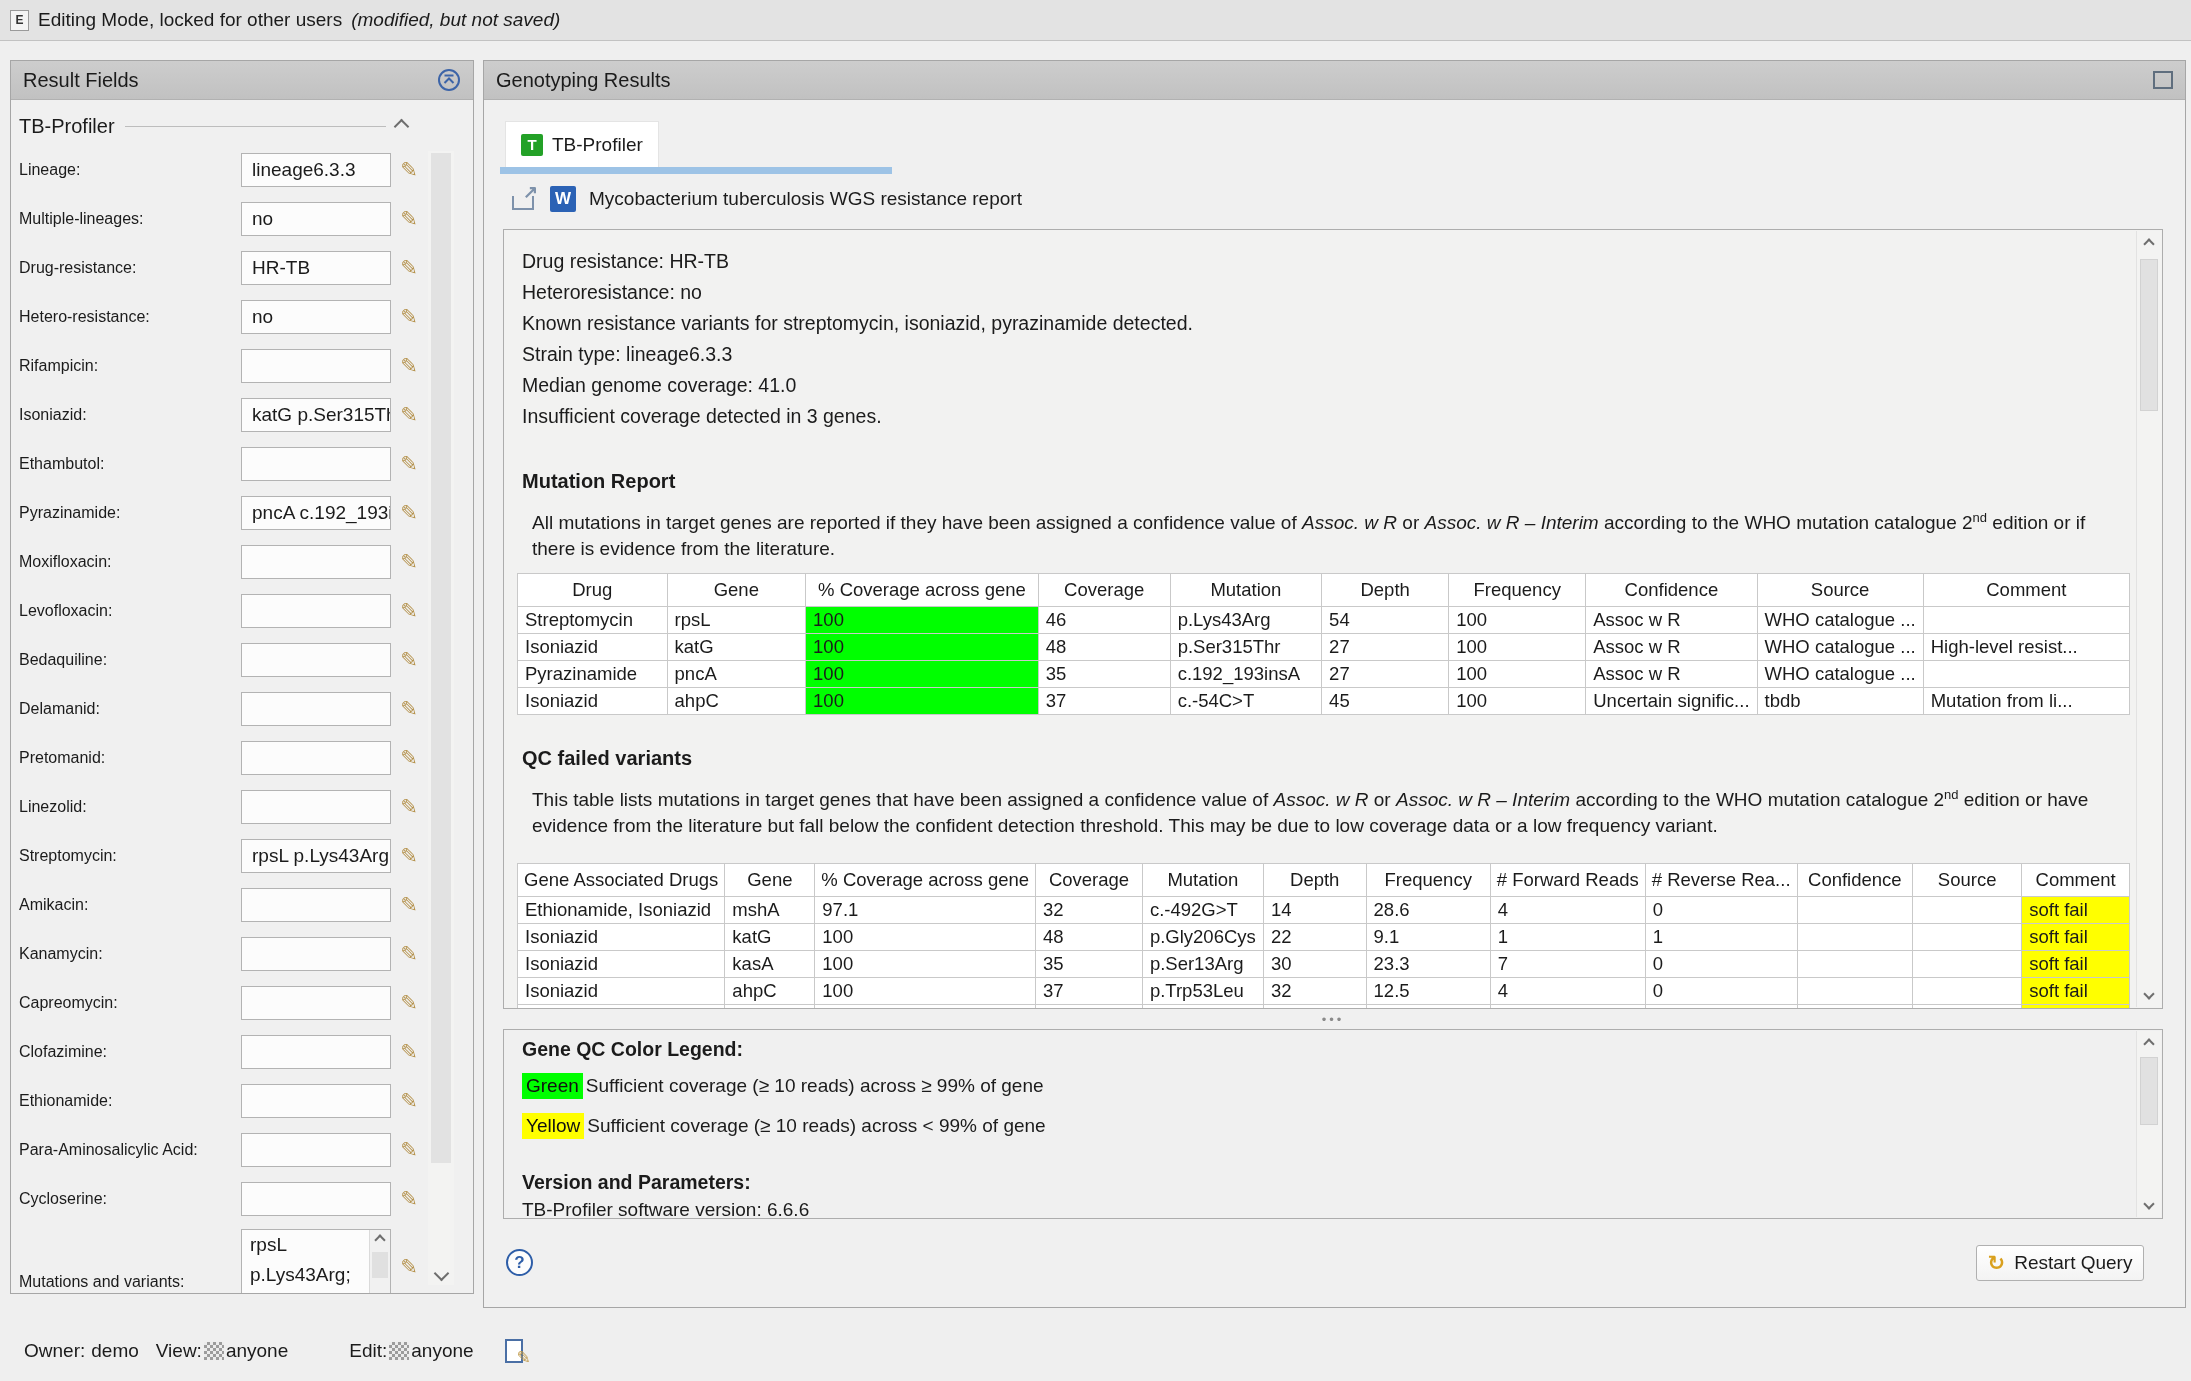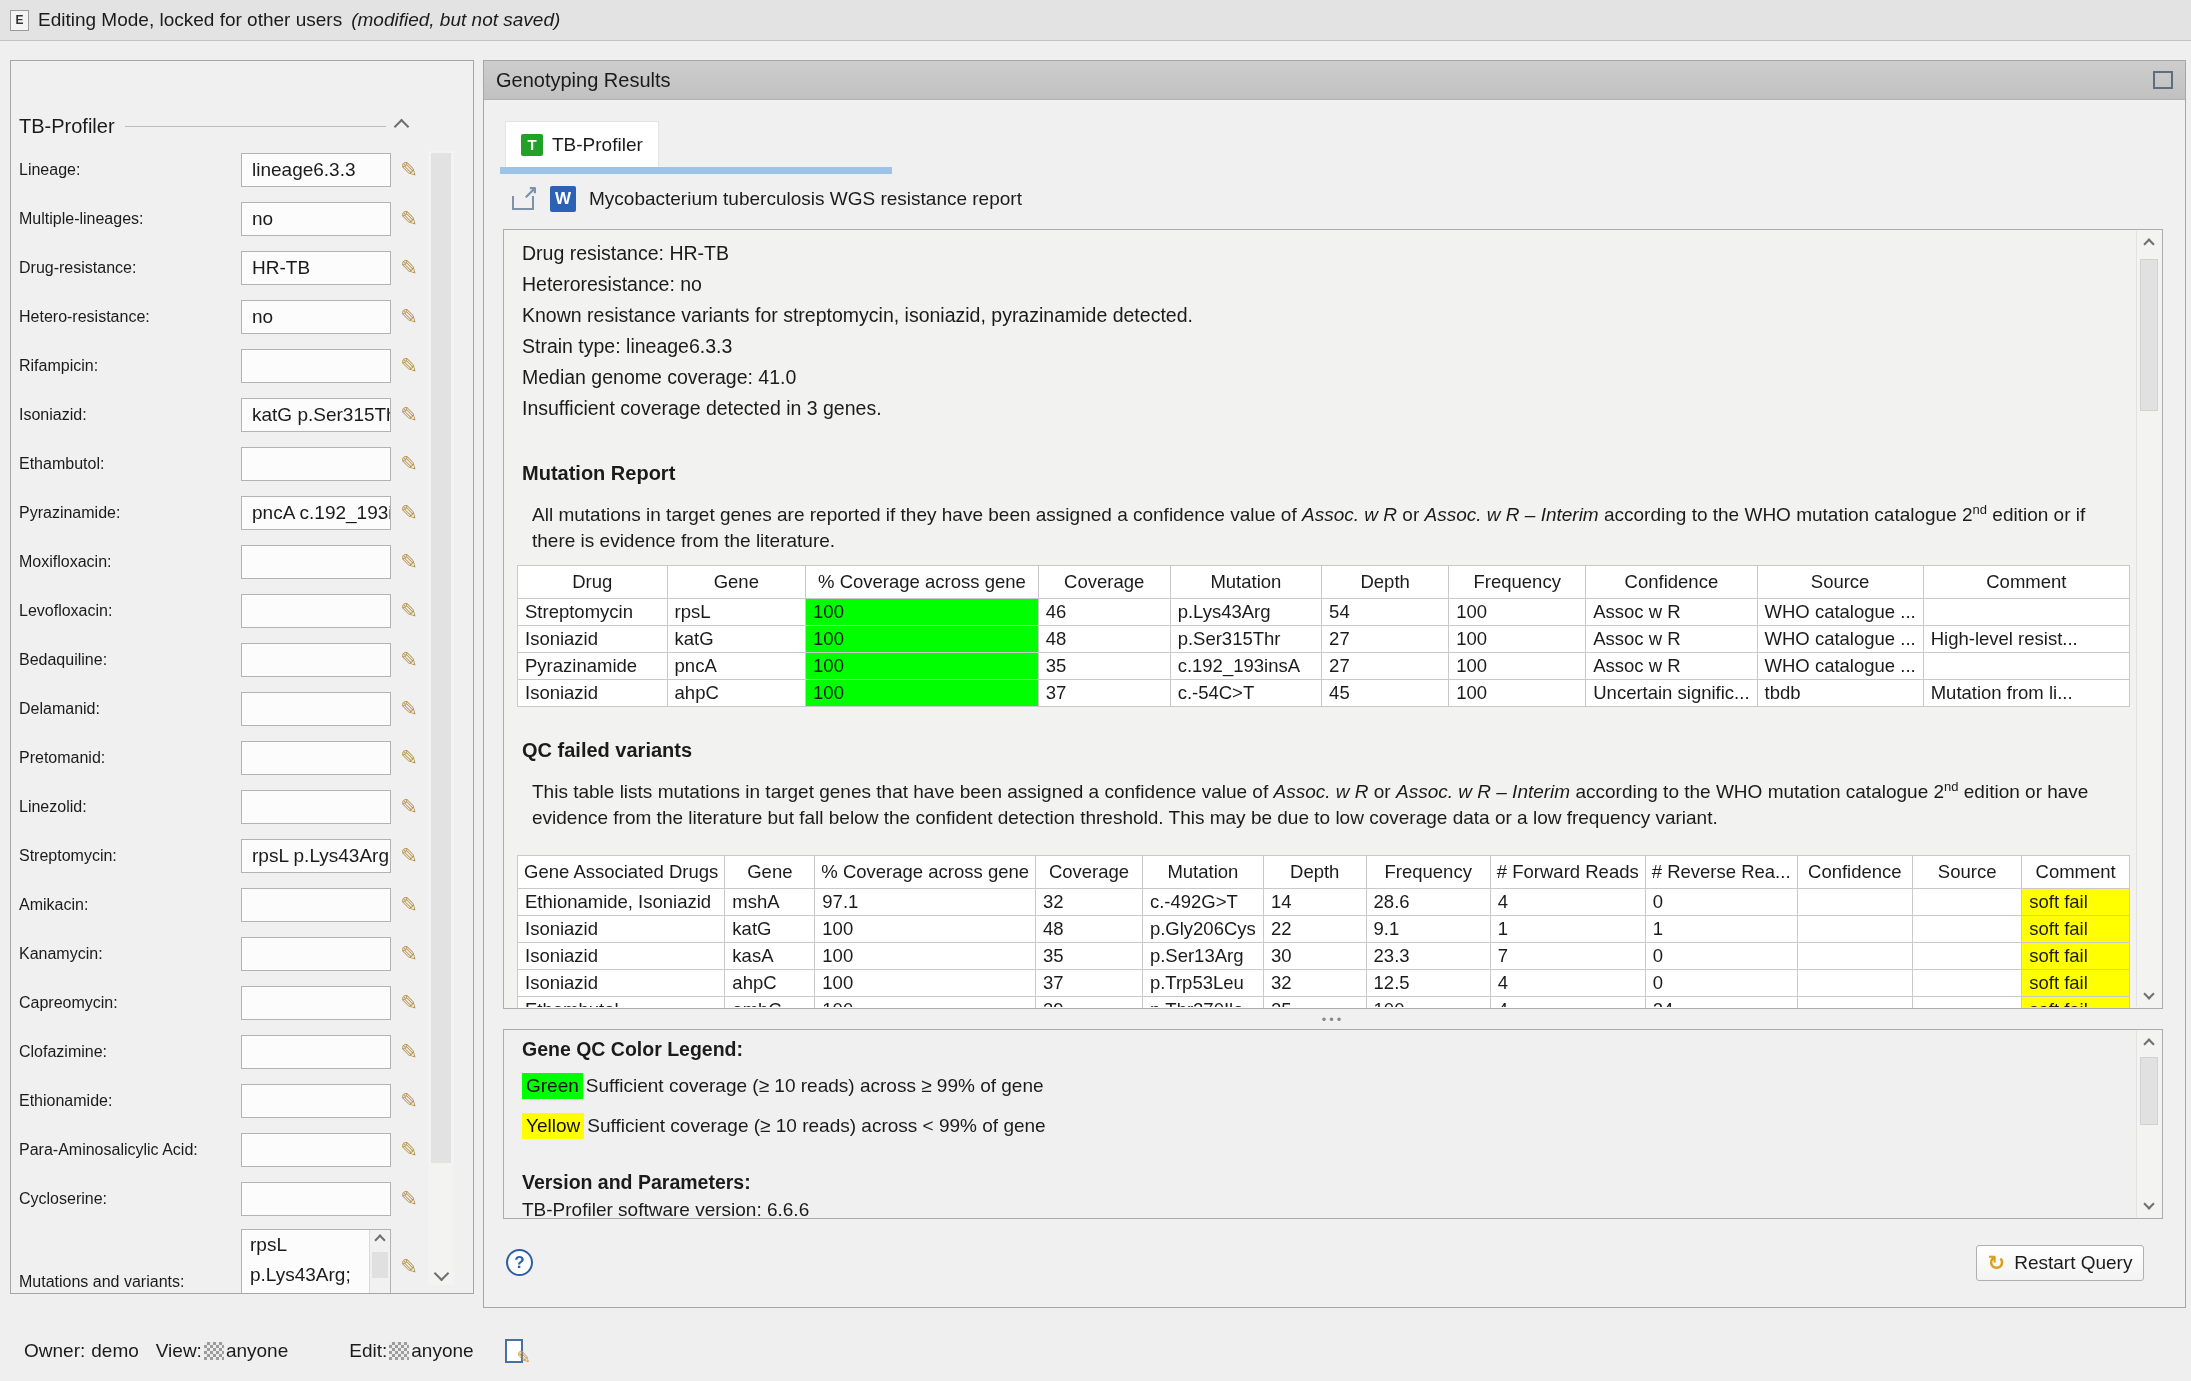--- a/index.html
+++ b/index.html
@@ -68,21 +68,21 @@
   .toolbar{position:absolute;left:26px;top:122px;height:32px;display:flex;align-items:center;gap:13px;font-size:19px;}
   .exp{position:relative;width:27px;height:26px;}
   .exp .tray{position:absolute;left:2px;right:3px;bottom:2px;height:12px;border:2px solid #7e92ab;border-top:none;}
   .exp .arr{position:absolute;right:-1px;top:-5px;font-size:18px;color:#7e92ab;font-weight:bold;}
   .wicon{width:26px;height:26px;background:#2b62b5;color:#fff;font-weight:bold;font-size:17px;
        display:flex;align-items:center;justify-content:center;border-radius:2px;}
 
   
   .report{position:absolute;left:19px;top:168px;width:1660px;height:780px;border:1px solid #adadad;
        background:#f2f2f1;box-sizing:border-box;overflow:hidden;}
-  .report-content{position:absolute;left:18px;top:8px;right:32px;}
+  .report-content{position:absolute;left:18px;top:16px;right:32px;}
   .rline{line-height:31px;font-size:19.5px;}
   .sec-h{font-weight:bold;font-size:20px;margin-top:38px;}
   .sec-h.qc{margin-top:32px;}
   .para{margin:12px 0 0 10px;font-size:19px;line-height:25.5px;max-width:1560px;}
   .para i{font-style:italic;}
   .para sup{font-size:13px;}
   table.tbl{border-collapse:collapse;table-layout:fixed;background:#ffffff;margin:12px 0 0 -5px;
        font-size:18.5px;}
   table.tbl.t2{margin-top:24px;}
   .tbl th{font-weight:normal;text-align:center;height:32px;border:1px solid #c9c9c9;padding:0 6px;
@@ -132,20 +132,28 @@
 
 <div class="screen">
 
   <div class="topbar">
     <span class="mode-icon">E</span>
     <span>Editing Mode, locked for other users</span>
     <span class="note">(modified, but not saved)</span>
   </div>
 
   <div class="panel left-panel">
+    <div class="panel-title">
+      <span>Result Fields</span>
+      <svg width="24" height="24" viewBox="0 0 24 24">
+        <circle cx="12" cy="12" r="10" fill="none" stroke="#3c64a8" stroke-width="2"></circle>
+        <path d="M7.5 15 L12 10.5 L16.5 15" fill="none" stroke="#3c64a8" stroke-width="2"></path>
+        <path d="M7.5 7.5 H16.5" stroke="#3c64a8" stroke-width="2"></path>
+      </svg>
+    </div>
     <div class="left-body">
       <div class="group-row">
         <span>TB-Profiler</span>
         <span class="group-line"></span>
         <span class="chv up"></span>
       </div>
 
       <div class="fields">
           <div class="frow">
             <span class="flabel">Lineage:</span>

